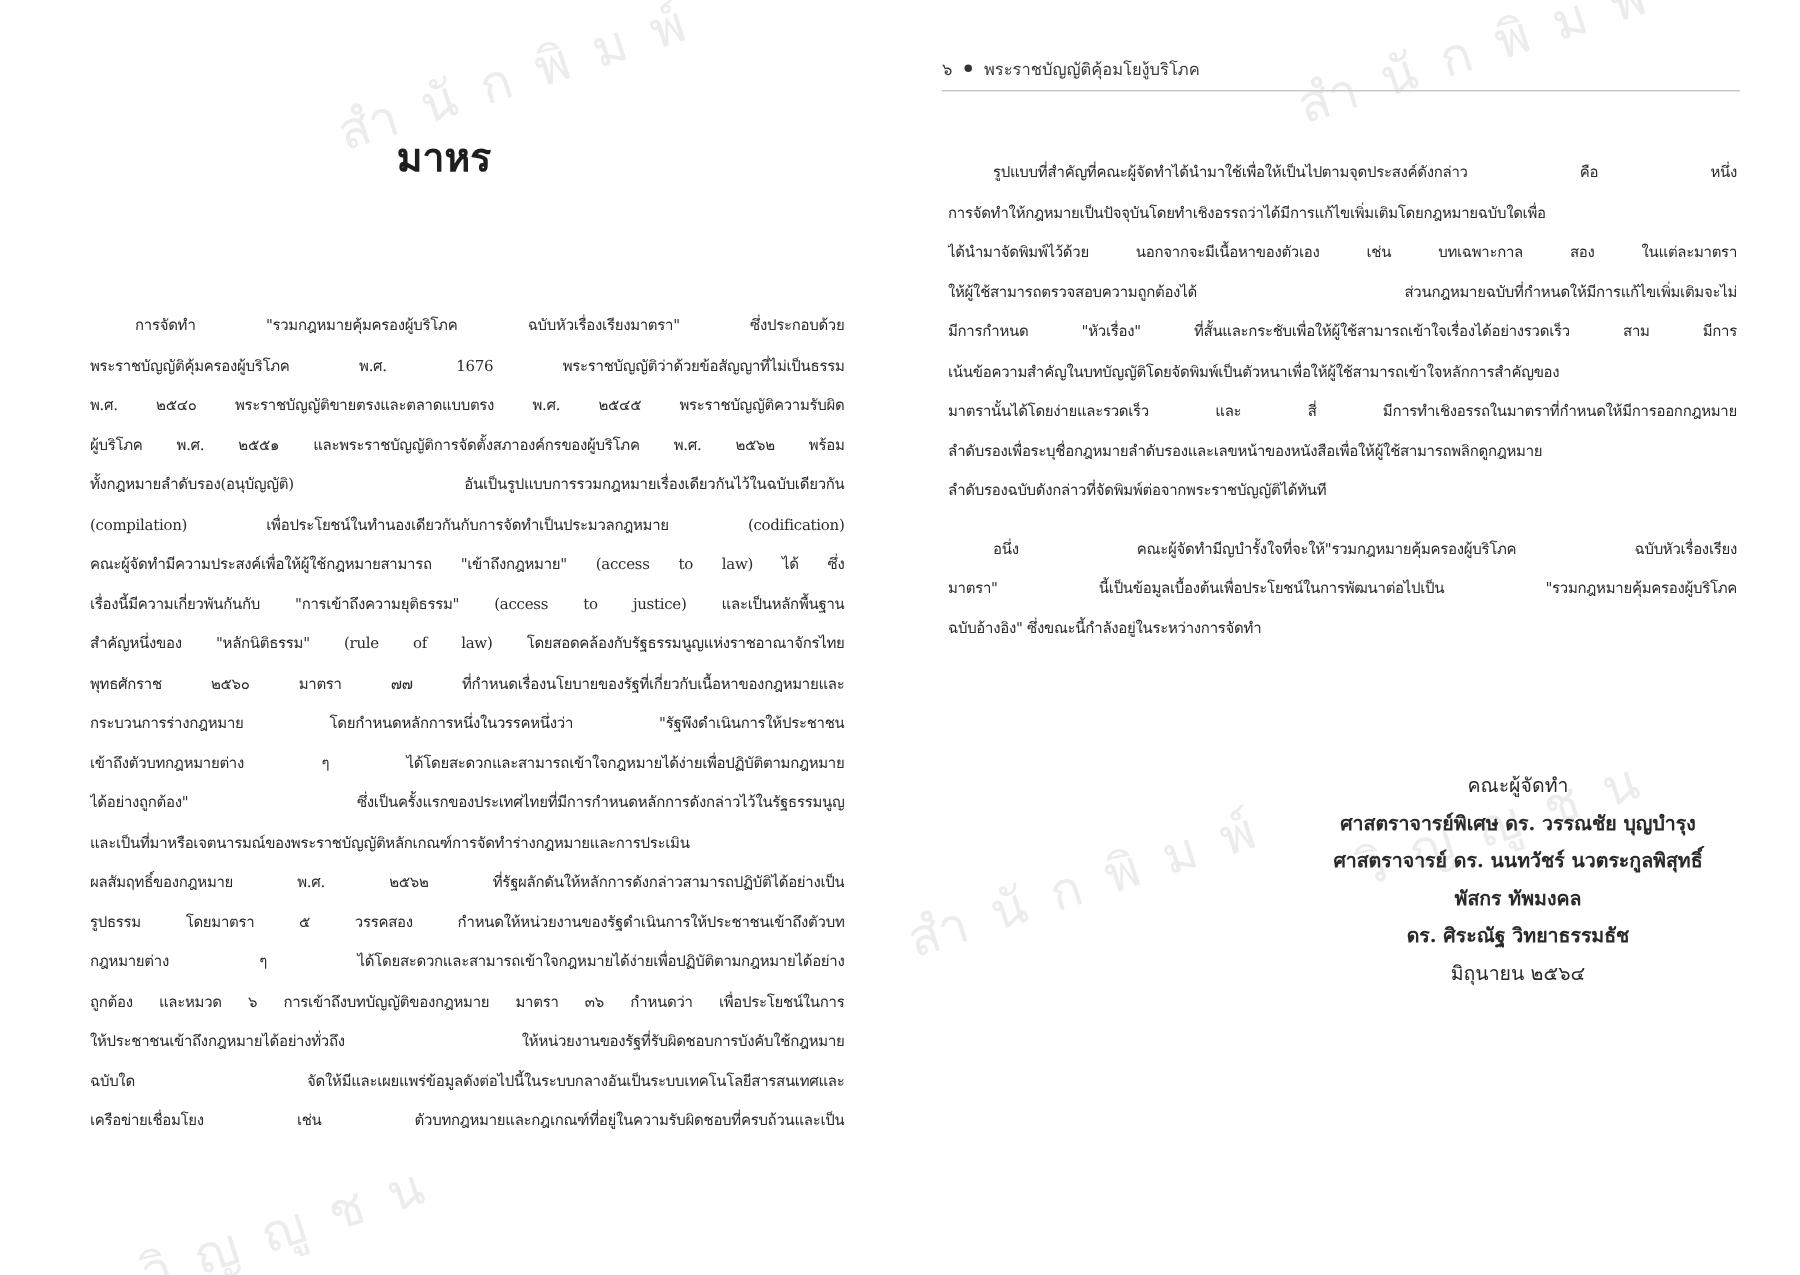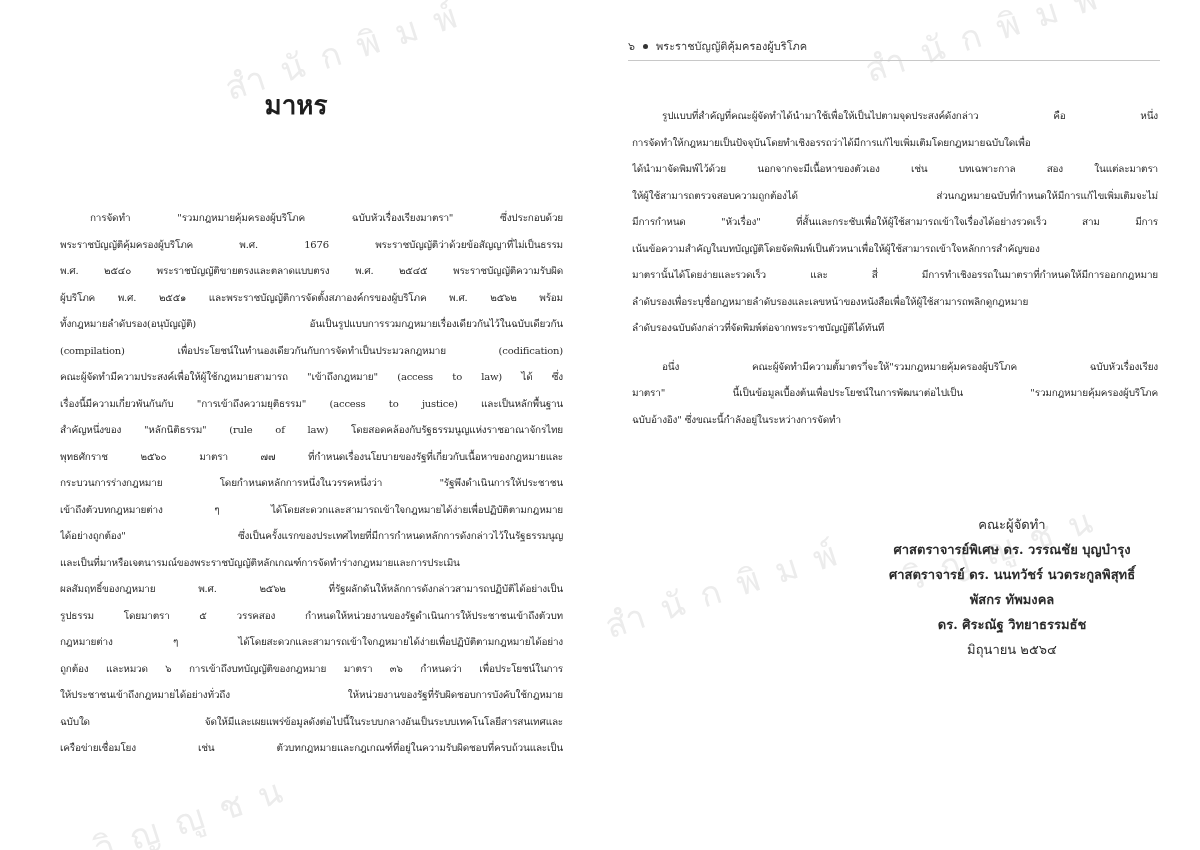--- a/index.html
+++ b/index.html
@@ -76,38 +76,38 @@
     <div class="line">เครือข่ายเชื่อมโยง เช่น ตัวบทกฎหมายและกฎเกณฑ์ที่อยู่ในความรับผิดชอบที่ครบถ้วนและเป็น</div>
   </div>
 </div>
 
 <div class="page page-right">
   <div class="watermark" style="left:260px; top:4px;">สำนักพิมพ์</div>
   <div class="watermark" style="left:300px; top:520px;">วิญญูชน</div>
   <div class="watermark" style="left:0px; top:560px;">สำนักพิมพ์</div>
 
   <div class="running-head">
-    <span class="num">๖</span><span class="bullet"></span><span>พระราชบัญญัติคุ้มครองผู้บริโภค</span>
+    <span class="num">๖</span><span class="bullet"></span><span>พระราชบัญญัติคุ้อมโยงู้บริโภค</span>
   </div>
 
   <div class="body-right">
     <div>
       <div class="line indent">รูปแบบที่สำคัญที่คณะผู้จัดทำได้นำมาใช้เพื่อให้เป็นไปตามจุดประสงค์ดังกล่าว คือ หนึ่ง</div>
       <div class="line">การจัดทำให้กฎหมายเป็นปัจจุบันโดยทำเชิงอรรถว่าได้มีการแก้ไขเพิ่มเติมโดยกฎหมายฉบับใดเพื่อ</div>
       <div class="line">ได้นำมาจัดพิมพ์ไว้ด้วย นอกจากจะมีเนื้อหาของตัวเอง เช่น บทเฉพาะกาล สอง ในแต่ละมาตรา</div>
       <div class="line">ให้ผู้ใช้สามารถตรวจสอบความถูกต้องได้ ส่วนกฎหมายฉบับที่กำหนดให้มีการแก้ไขเพิ่มเติมจะไม่</div>
       <div class="line">มีการกำหนด "หัวเรื่อง" ที่สั้นและกระชับเพื่อให้ผู้ใช้สามารถเข้าใจเรื่องได้อย่างรวดเร็ว สาม มีการ</div>
       <div class="line">เน้นข้อความสำคัญในบทบัญญัติโดยจัดพิมพ์เป็นตัวหนาเพื่อให้ผู้ใช้สามารถเข้าใจหลักการสำคัญของ</div>
       <div class="line">มาตรานั้นได้โดยง่ายและรวดเร็ว และ สี่ มีการทำเชิงอรรถในมาตราที่กำหนดให้มีการออกกฎหมาย</div>
       <div class="line">ลำดับรองเพื่อระบุชื่อกฎหมายลำดับรองและเลขหน้าของหนังสือเพื่อให้ผู้ใช้สามารถพลิกดูกฎหมาย</div>
       <div class="line last">ลำดับรองฉบับดังกล่าวที่จัดพิมพ์ต่อจากพระราชบัญญัติได้ทันที</div>
     </div>
     <div class="para-gap"></div>
     <div>
-      <div class="line indent">อนึ่ง คณะผู้จัดทำมีความตั้มาตราี่จะให้"รวมกฎหมายคุ้มครองผู้บริโภค ฉบับหัวเรื่องเรียง</div>
+      <div class="line indent">อนึ่ง คณะผู้จัดทำมีญบำรั้งใจที่จะให้"รวมกฎหมายคุ้มครองผู้บริโภค ฉบับหัวเรื่องเรียง</div>
       <div class="line">มาตรา" นี้เป็นข้อมูลเบื้องต้นเพื่อประโยชน์ในการพัฒนาต่อไปเป็น "รวมกฎหมายคุ้มครองผู้บริโภค</div>
       <div class="line last">ฉบับอ้างอิง" ซึ่งขณะนี้กำลังอยู่ในระหว่างการจัดทำ</div>
     </div>
     <div class="para-gap"></div>
     <div>
     </div>
   </div>
 
   <div class="signature">
     <div>คณะผู้จัดทำ</div>

